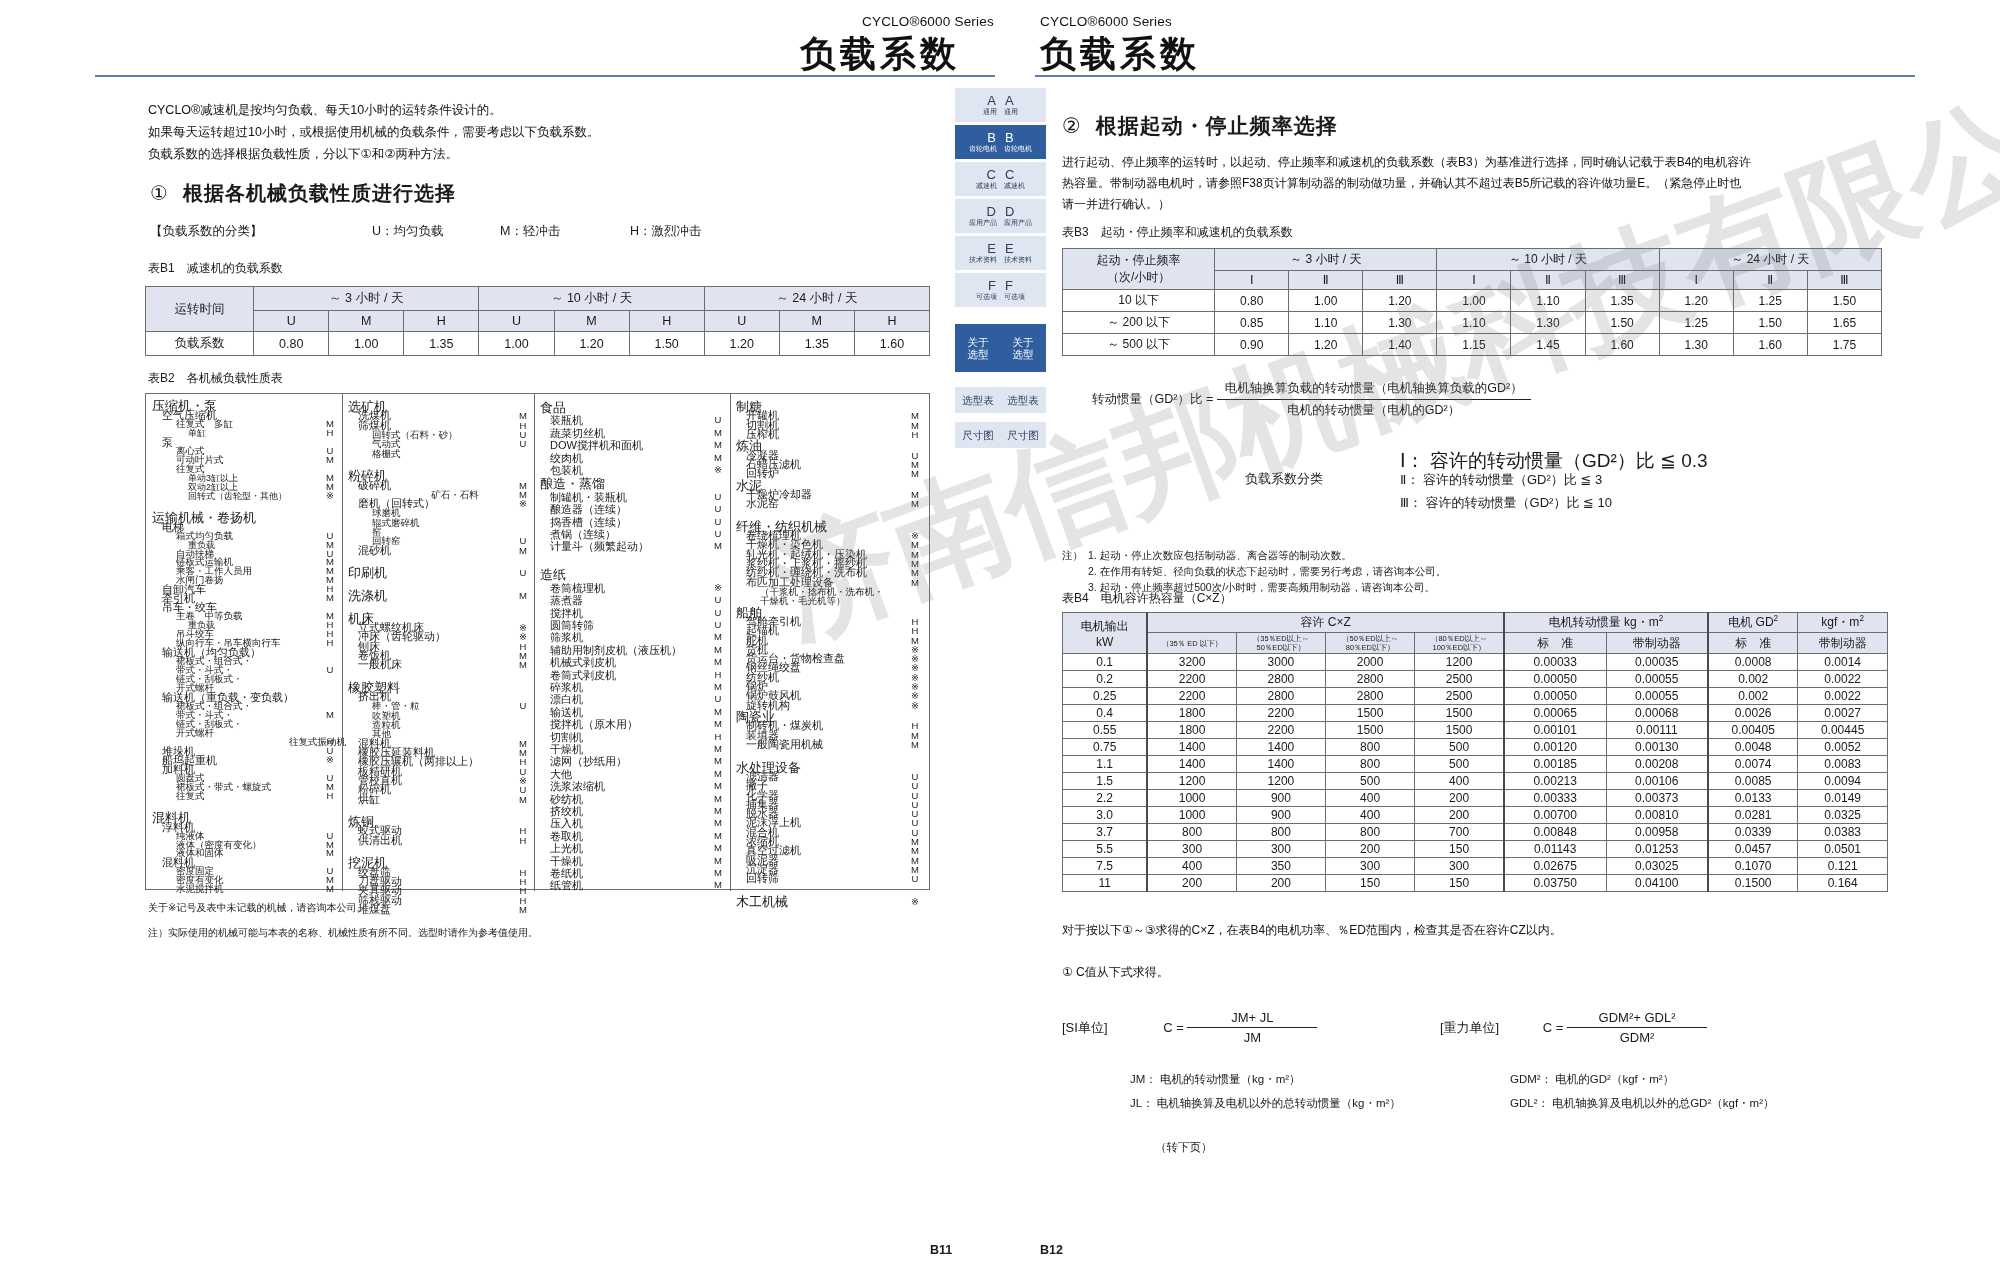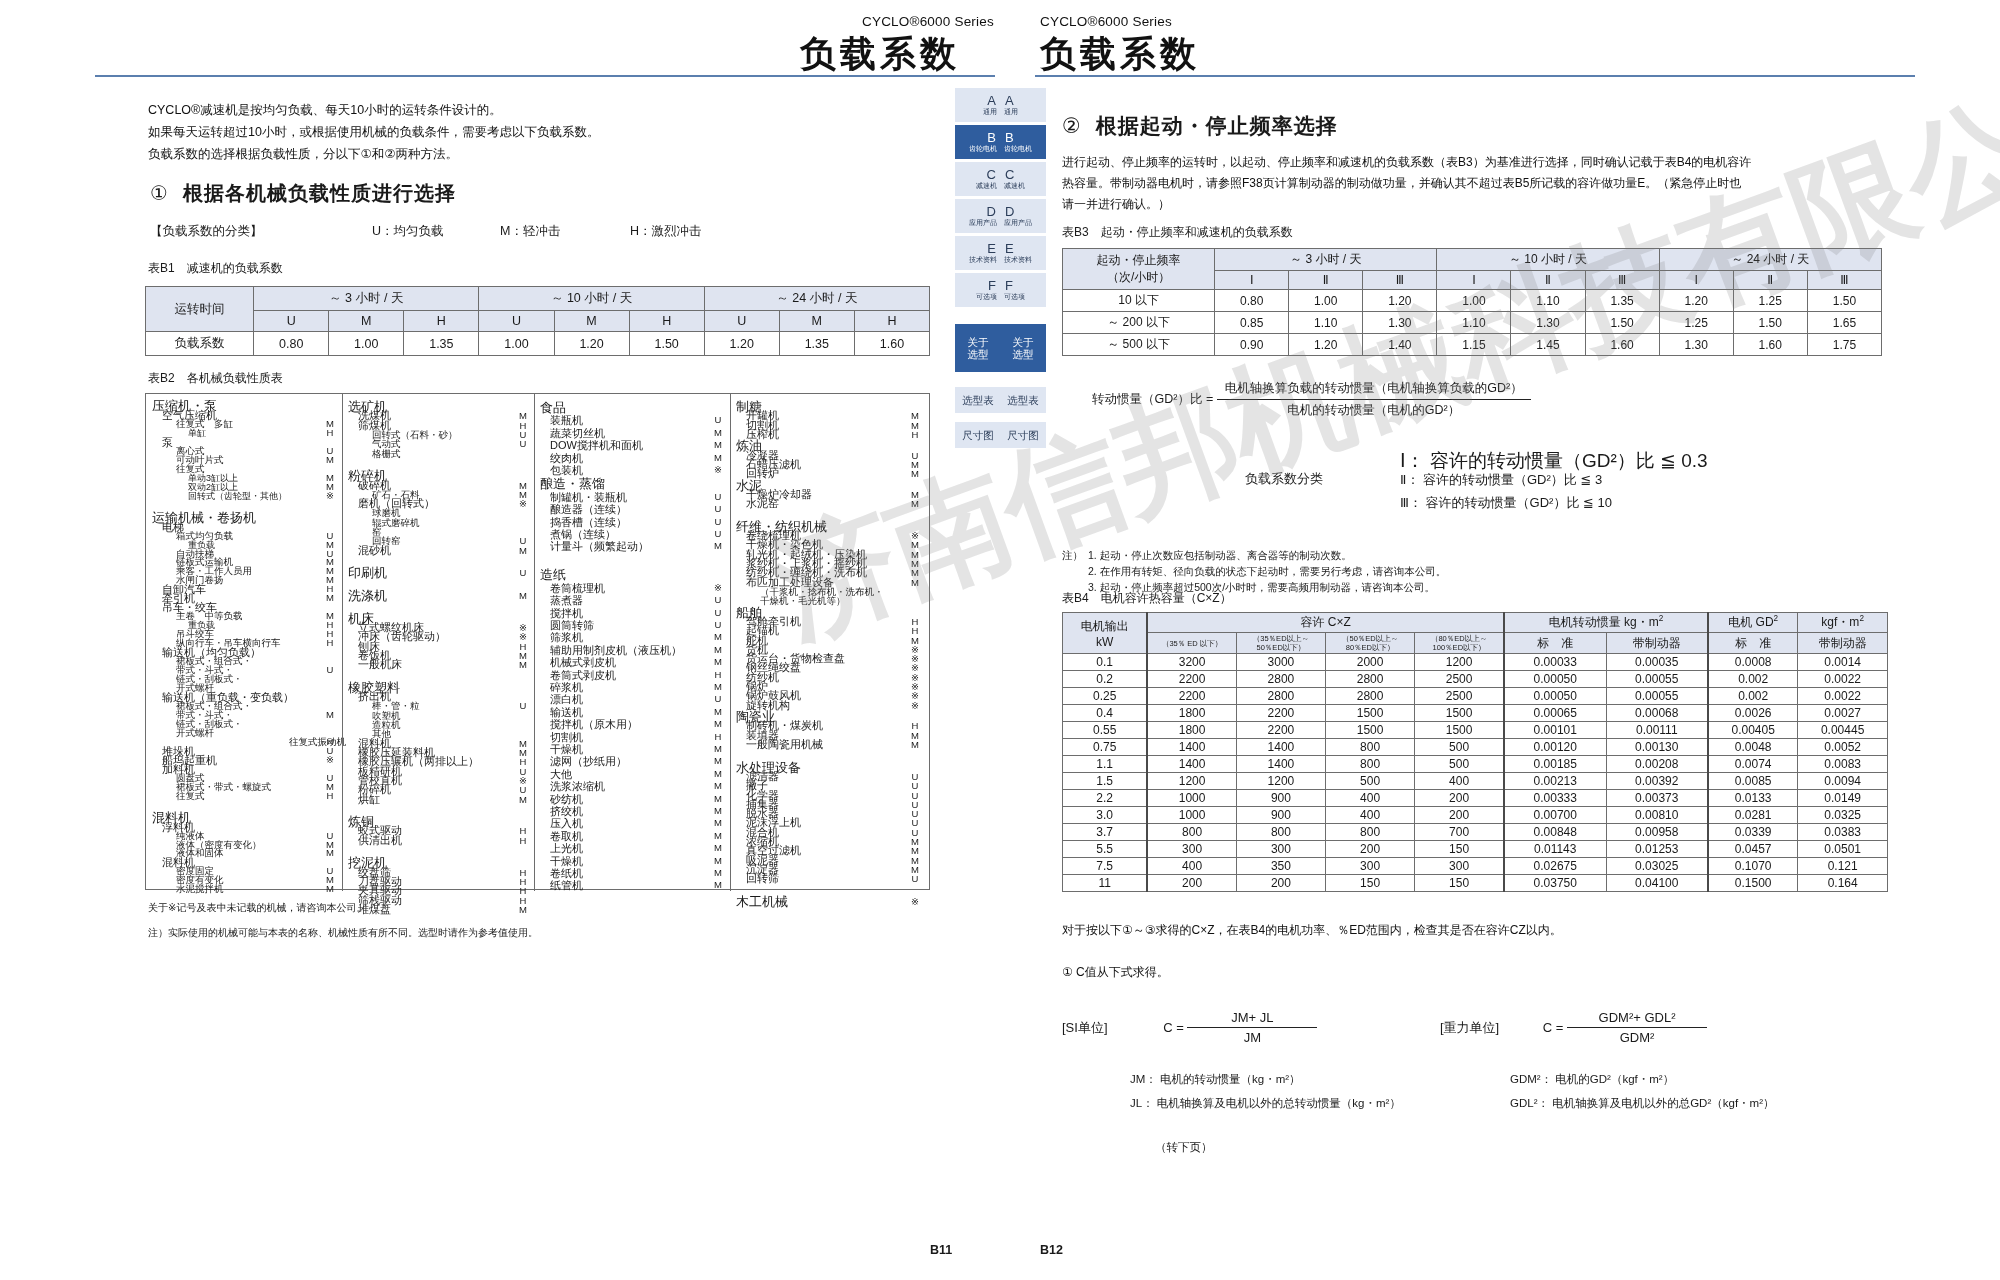--- a/index.html
+++ b/index.html
@@ -394,21 +394,21 @@
         <div class="b2rows" style="padding-top:6px;">
           <div class="b2grp" style="line-height: 9.30769px;">选矿机</div>
           <div class="b2l1" style="line-height: 9.30769px;">洗煤机</div>
           <div class="b2l1" style="line-height: 9.30769px;">筛煤机</div>
           <div class="b2l2" style="line-height: 9.30769px;">回转式（石料・砂）</div>
           <div class="b2l2" style="line-height: 9.30769px;">气动式</div>
           <div class="b2l2" style="line-height: 9.30769px;">格栅式</div>
           <div class="b2grp" style="line-height: 9.30769px;">&nbsp;</div>
           <div class="b2grp" style="line-height: 9.30769px;">粉碎机</div>
           <div class="b2l1" style="line-height: 9.30769px;">破碎机</div>
-          <div class="b2l2" style="line-height: 9.30769px;">矿石・石料</div>
+          <div class="b2l2" style="line-height: 9.30769px; text-align: center;">矿石・石料</div>
           <div class="b2l1" style="line-height: 9.30769px;">磨机（回转式）</div>
           <div class="b2l2" style="line-height: 9.30769px;">球磨机</div>
           <div class="b2l2" style="line-height: 9.30769px;">辊式磨碎机</div>
           <div class="b2l2" style="line-height: 9.30769px;">窑</div>
           <div class="b2l2" style="line-height: 9.30769px;">回转窑</div>
           <div class="b2l1" style="line-height: 9.30769px;">混砂机</div>
           <div class="b2grp" style="line-height: 9.30769px;">&nbsp;</div>
           <div class="b2grp" style="line-height: 9.30769px;">印刷机</div>
           <div class="b2grp" style="line-height: 9.30769px;">&nbsp;</div>
           <div class="b2grp" style="line-height: 9.30769px;">洗涤机</div>
@@ -931,21 +931,21 @@
           <td class="thick-l">0.0074</td>
           <td>0.0083</td>
         </tr>
         <tr>
           <td>1.5</td>
           <td class="thick-l">1200</td>
           <td>1200</td>
           <td>500</td>
           <td>400</td>
           <td class="thick-l">0.00213</td>
-          <td>0.00392</td>
+          <td>0.00106</td>
           <td class="thick-l">0.0085</td>
           <td>0.0094</td>
         </tr>
         <tr>
           <td>2.2</td>
           <td class="thick-l">1000</td>
           <td>900</td>
           <td>400</td>
           <td>200</td>
           <td class="thick-l">0.00333</td>

